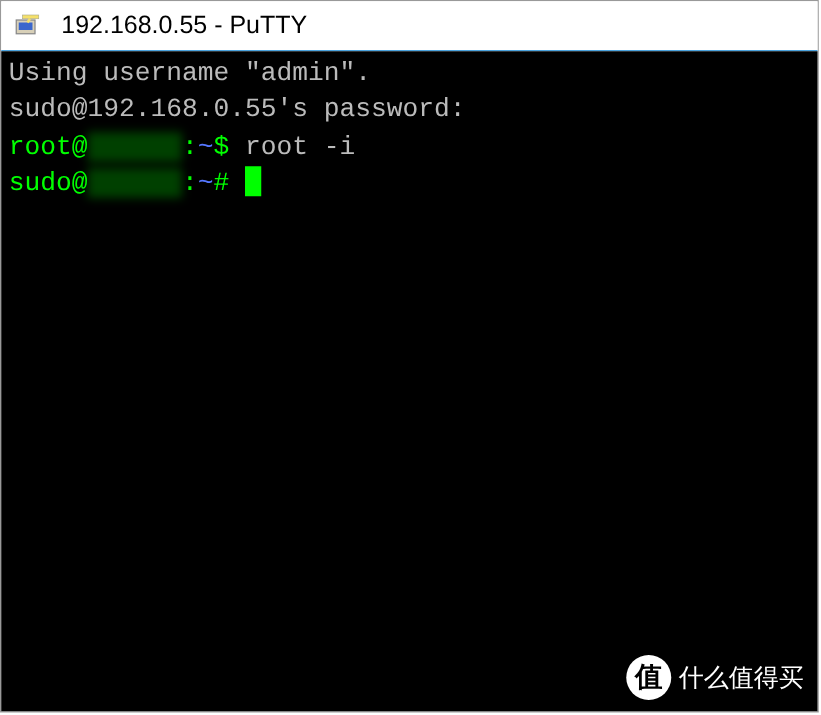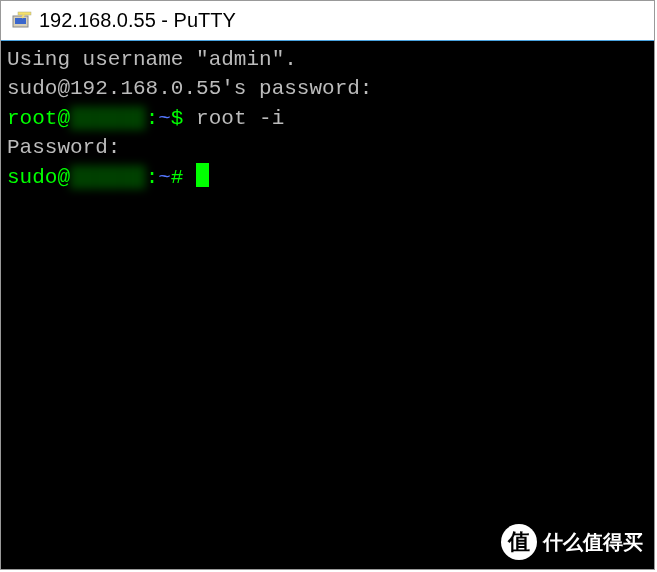--- a/index.html
+++ b/index.html
@@ -21,21 +21,21 @@
       border: 1px solid #999;
       background: #fff;
     }
     .titlebar {
       height: 40px;
       background: #fff;
       border-bottom: 1px solid #4aa3df;
       display: flex;
       align-items: center;
       padding: 0 10px;
-      gap: 6px;
+      gap: 16px;
     }
     .titlebar-icon {
       width: 22px;
       height: 22px;
       flex-shrink: 0;
     }
     .titlebar-text {
       font-size: 20px;
       color: #000;
       font-weight: 400;
@@ -94,21 +94,21 @@
       color: #000;
       display: flex;
       align-items: center;
       justify-content: center;
       font-size: 22px;
       font-weight: bold;
     }
     .watermark-text {
       font-size: 20px;
       color: #fff;
-      font-weight: 700;
+      font-weight: 400;
     }
   </style>
 </head>
 <body>
 
 <div class="window">
   <div class="titlebar">
     <span class="titlebar-icon">
       <svg viewBox="0 0 22 22" width="22" height="22">
         <rect x="2" y="6" width="15" height="11" fill="#d8d0b8" stroke="#888" stroke-width="1"></rect>
@@ -117,21 +117,20 @@
         <line x1="13" y1="5" x2="11" y2="8" stroke="#f5e06a" stroke-width="2"></line>
       </svg>
     </span>
     <span class="titlebar-text">192.168.0.55 - PuTTY</span>
   </div>
 
   <div class="terminal">
     <div class="term-line"><span class="gray">Using username "admin".</span></div>
     <div class="term-line"><span class="gray">sudo@192.168.0.55's password:</span></div>
     <div class="term-line"><span class="green">root@</span><span class="redacted-green">██████</span><span class="green">:</span><span class="blue">~</span><span class="green">$ </span><span class="gray">root -i</span></div>
-    <div class="term-line"><span class="gray">Password:</span></div>
     <div class="term-line"><span class="green">sudo@</span><span class="redacted-green">██████</span><span class="green">:</span><span class="blue">~</span><span class="green"># </span><span class="cursor"></span></div>
   </div>
 </div>
 
 <div class="watermark">
   <div class="watermark-circle">
     <span>值</span>
   </div>
   <span class="watermark-text">什么值得买</span>
 </div>

